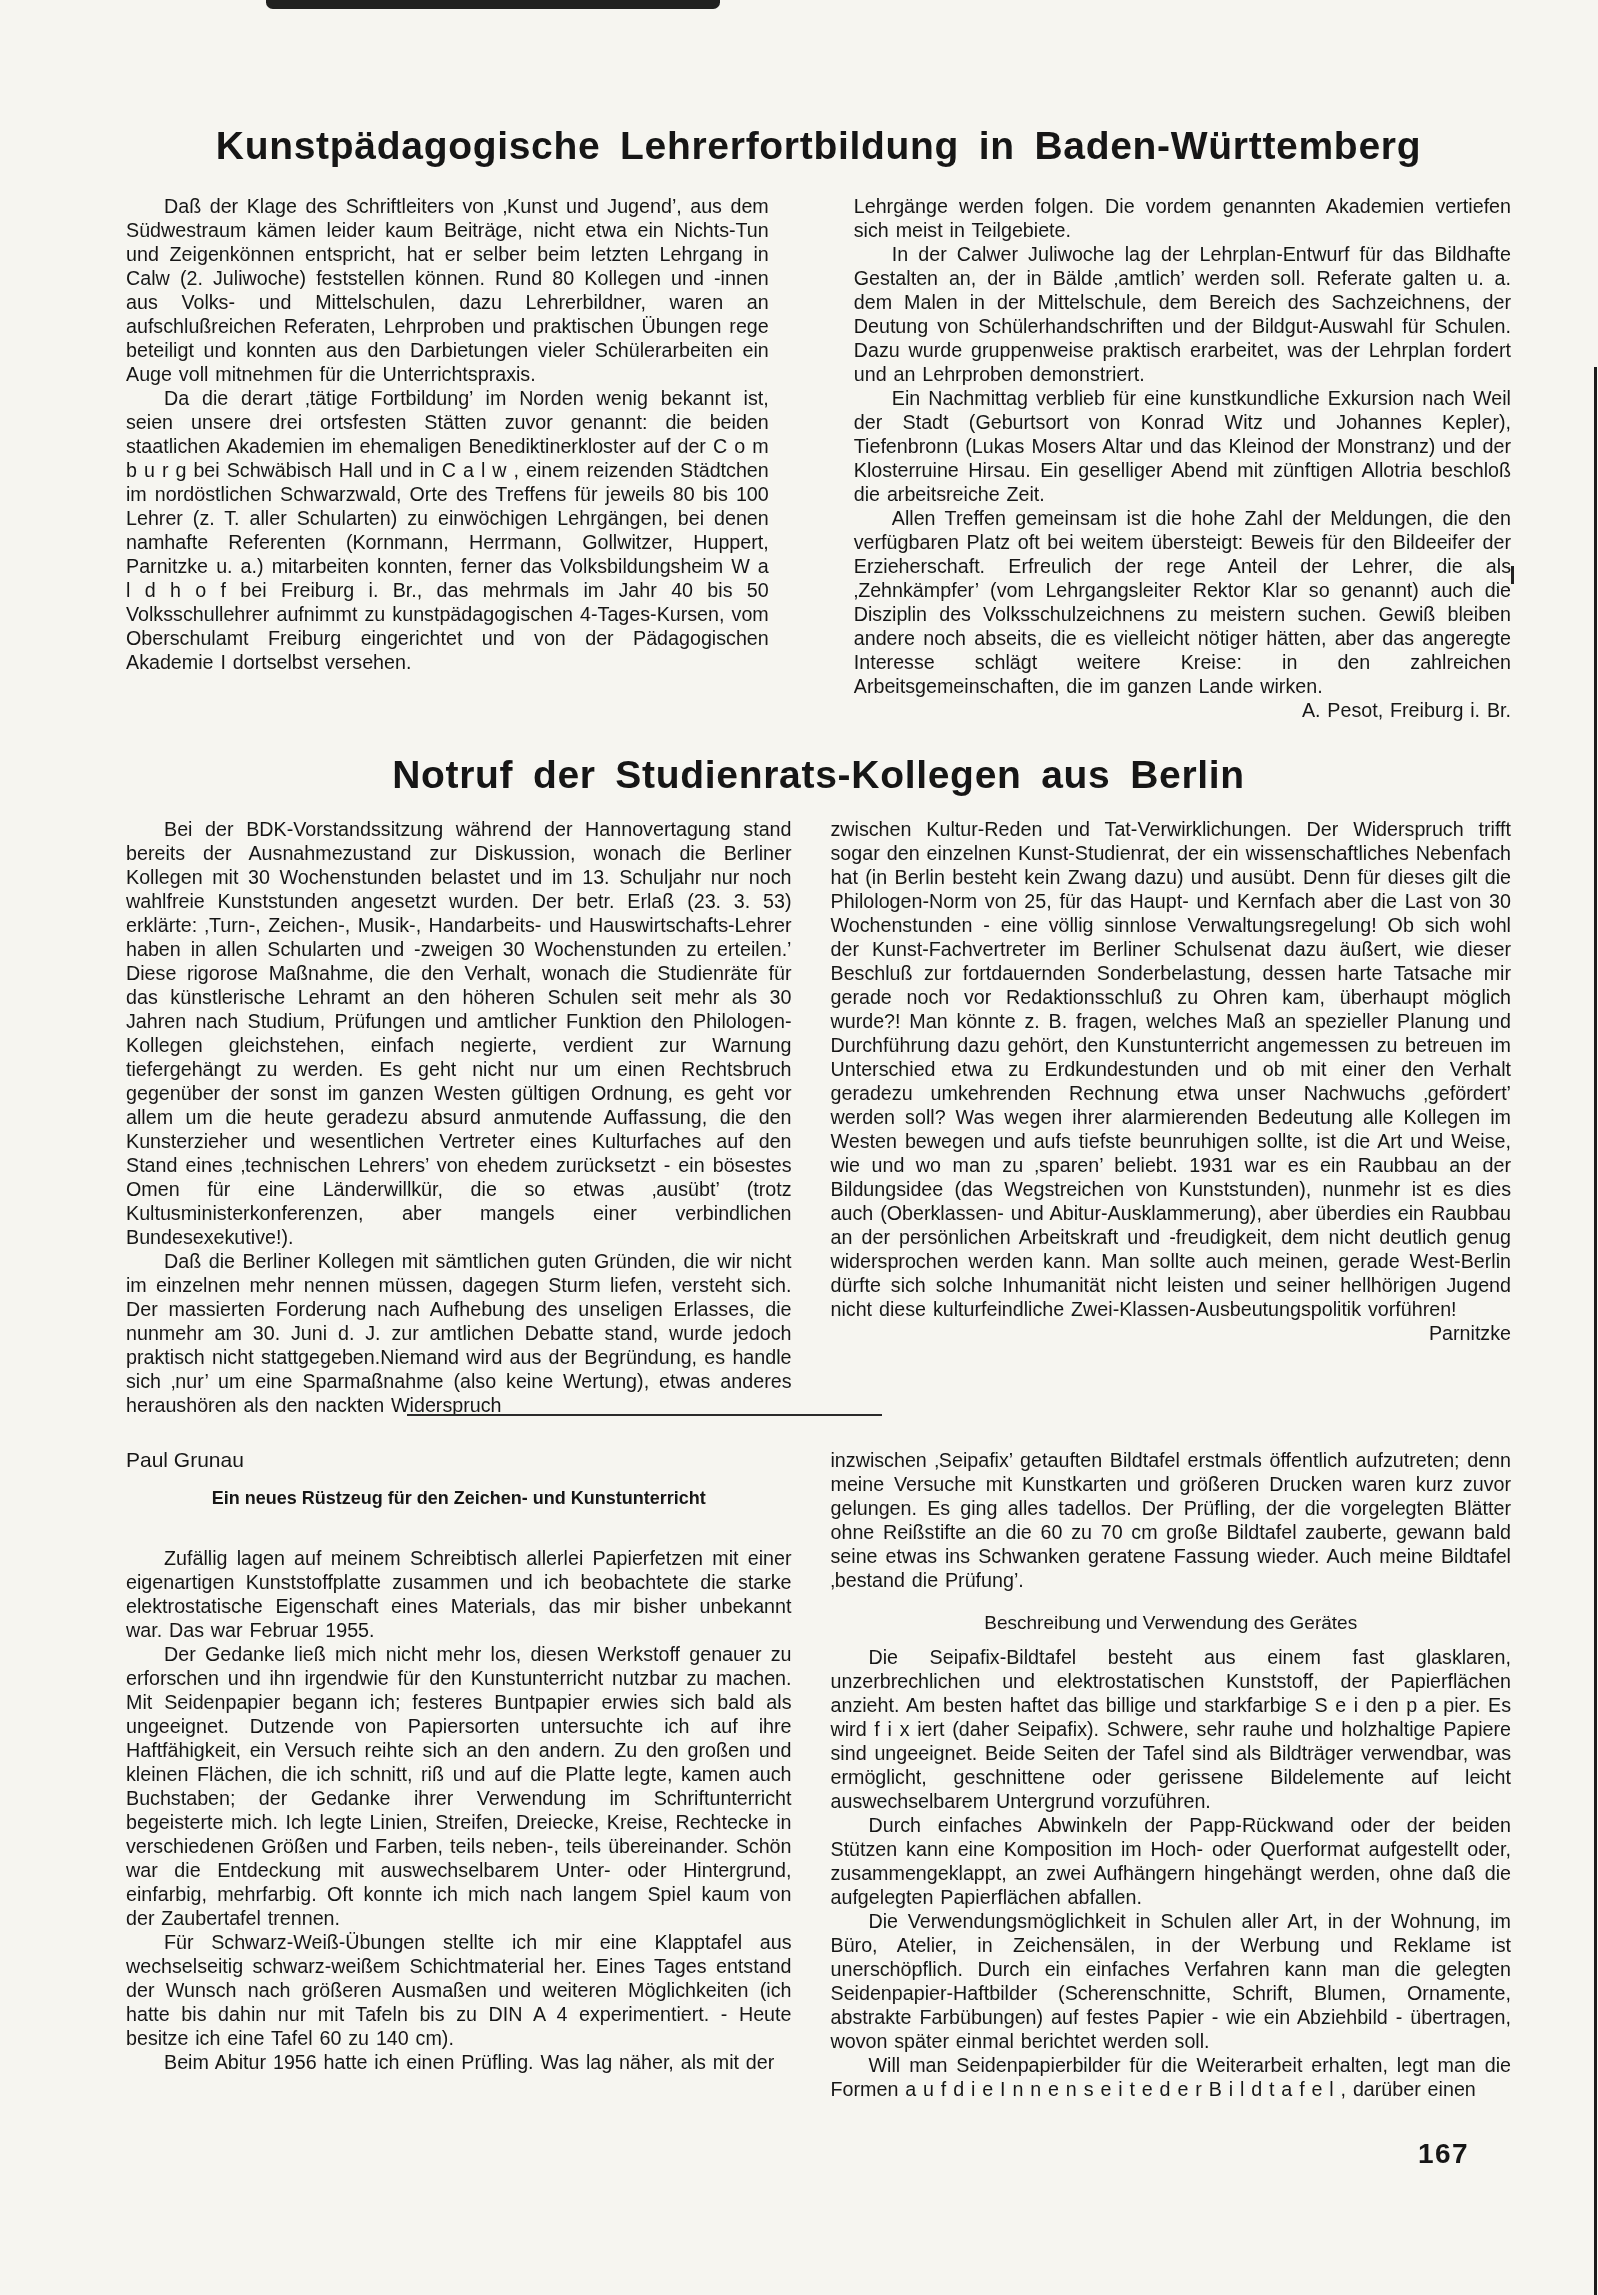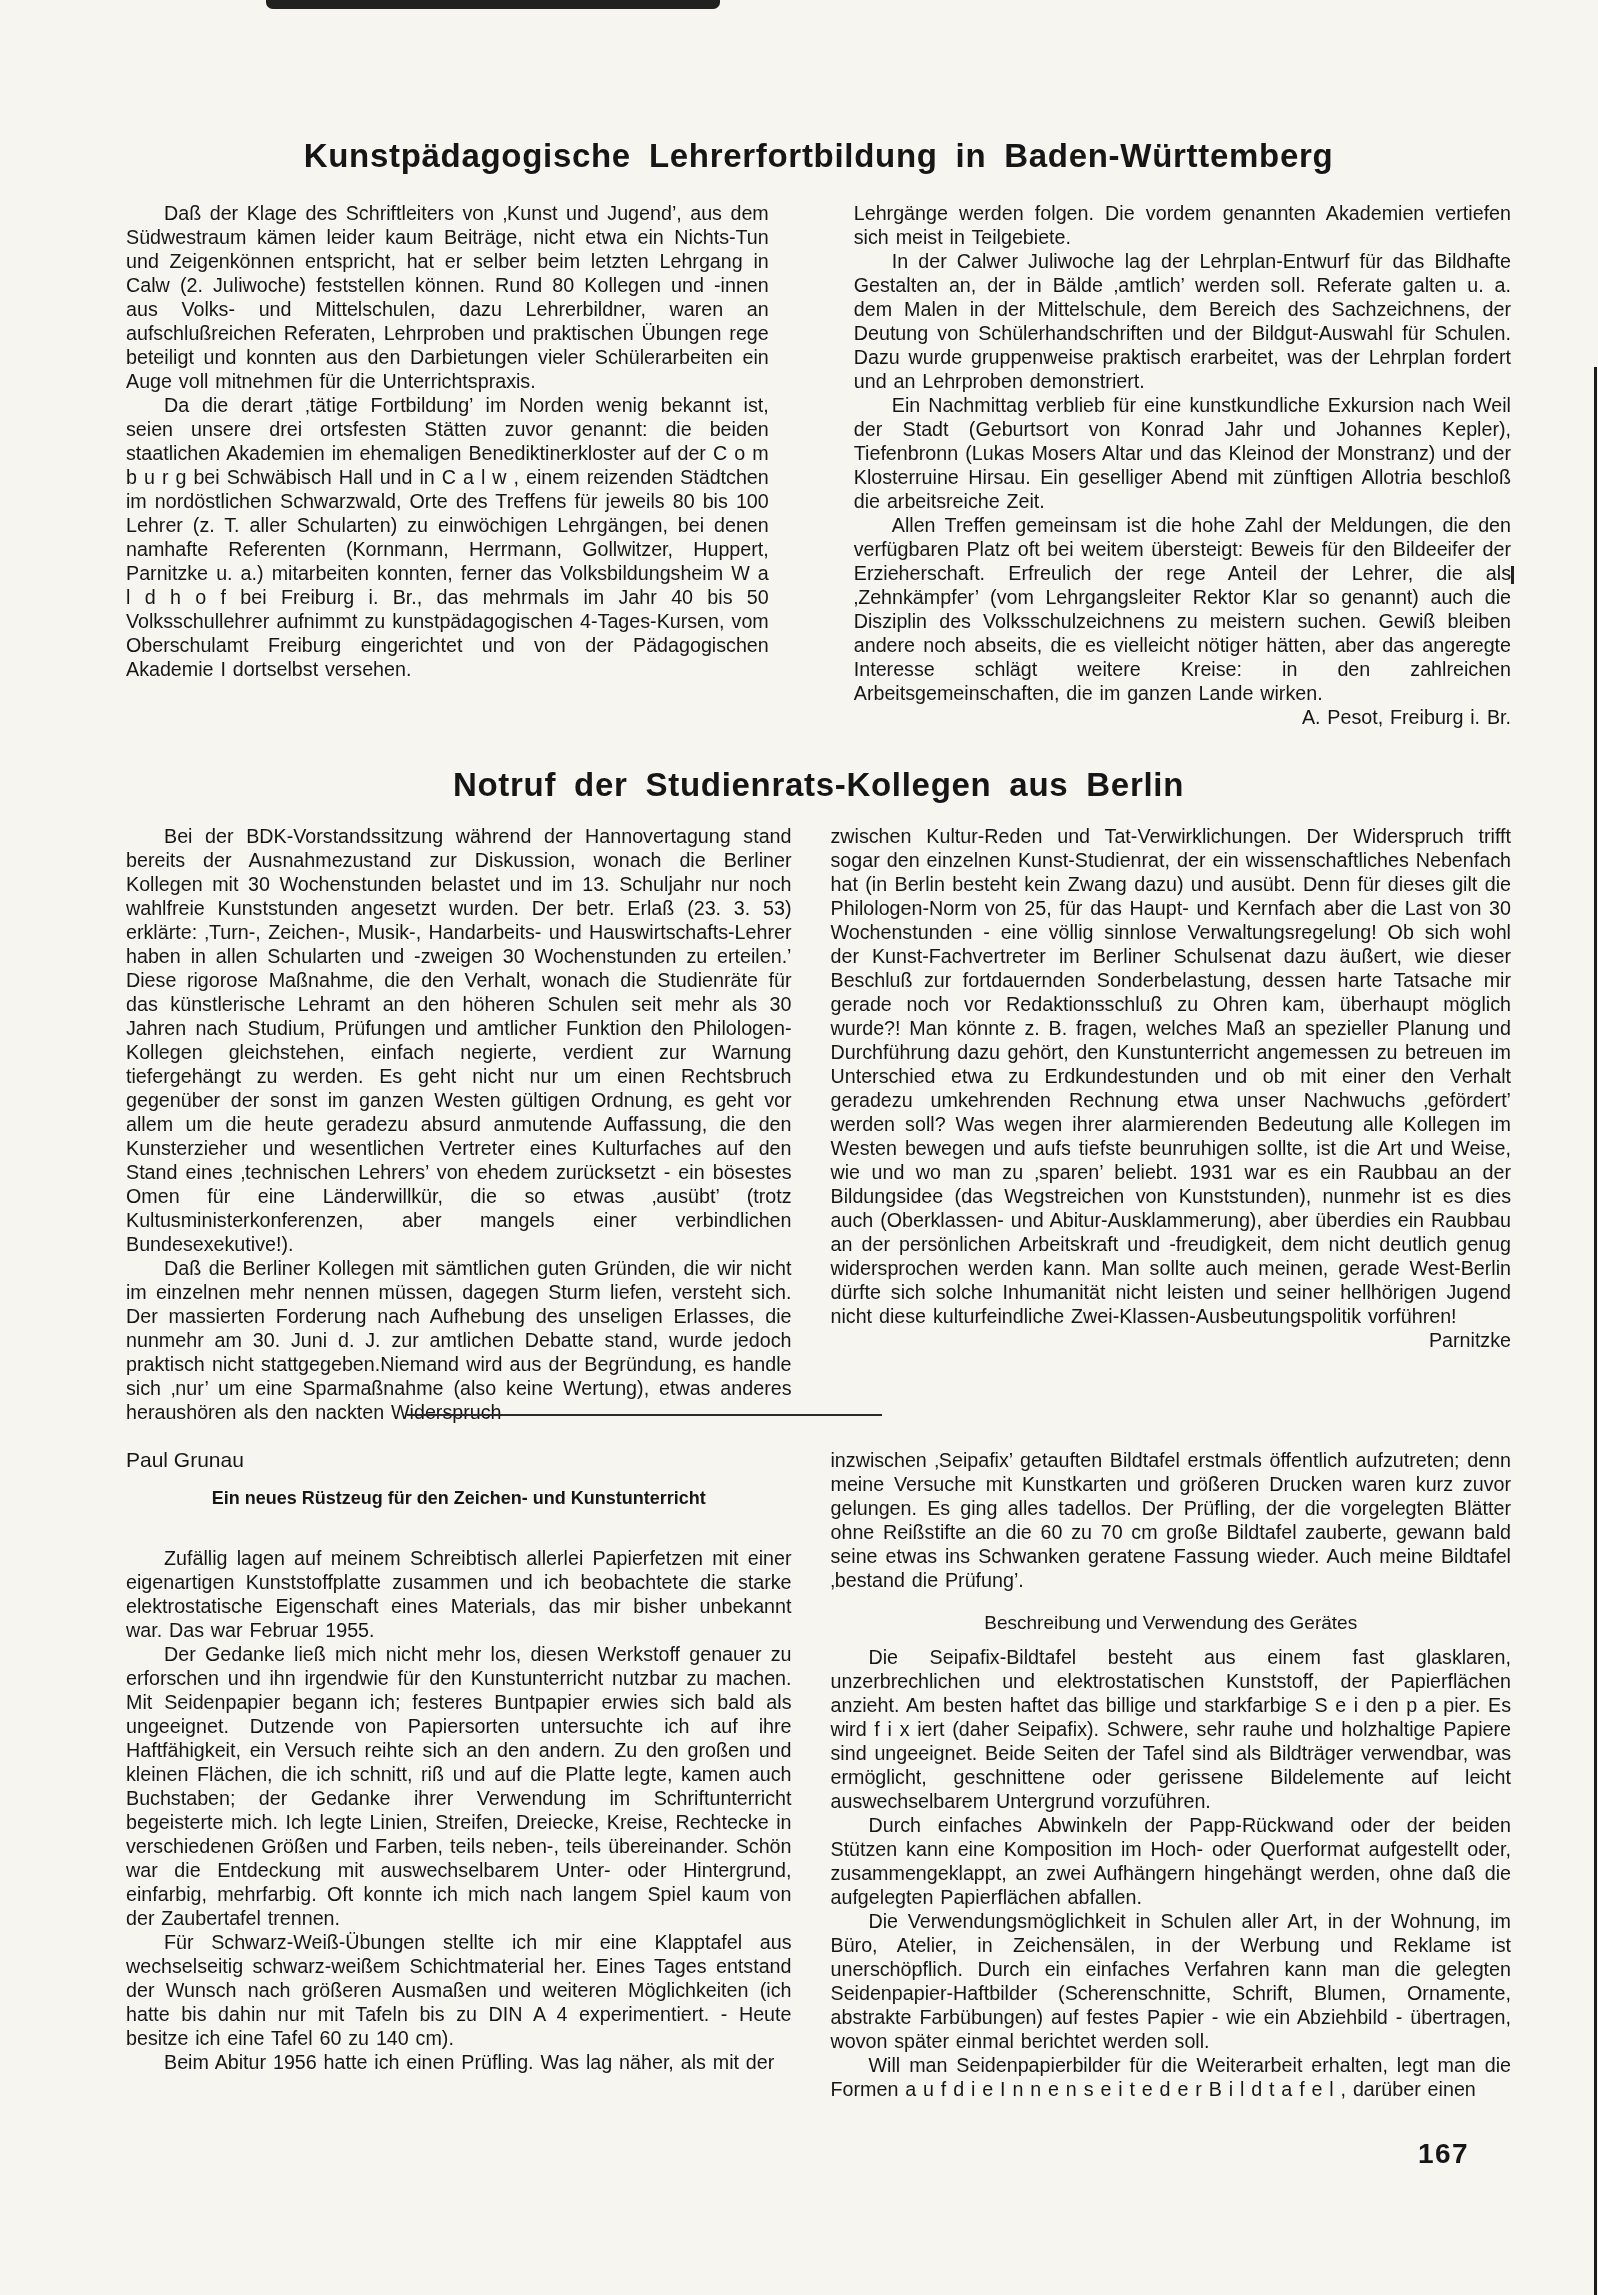--- a/index.html
+++ b/index.html
@@ -3,21 +3,21 @@
 <meta charset="utf-8">
 <style>
   html,body { margin:0; padding:0; background:#f6f5f0; }
   .page {
     position:relative; width:1598px; height:2295px;
     background:#f6f5f0; overflow:hidden;
     font-family:"Liberation Sans", sans-serif; color:#161616;
   }
   .abs { position:absolute; }
   .main-title {
-    margin:13px; text-align:center; font-weight:700; font-size:33px;
+    margin:0; text-align:center; font-weight:700; font-size:39px;
     letter-spacing:0.7px; word-spacing:8.1px; line-height:1;
   }
   .cols { display:flex; }
   .col-l { width:666px; margin-right:39px; }
   .col-r { width:681px; }
   p.body {
     margin:0; font-size:19.7px; line-height:24px; text-align:justify;
     text-indent:38px; word-spacing:1.4px;
   }
   p.body.cont { text-indent:0; }
@@ -50,21 +50,21 @@
   <section id="art1" class="abs">
     <h1 class="main-title">Kunstpädagogische Lehrerfortbildung in Baden-Württemberg</h1>
     <div class="cols">
       <div class="col-l">
         <p class="body">Daß der Klage des Schriftleiters von ‚Kunst und Jugend’, aus dem Südwestraum kämen leider kaum Beiträge, nicht etwa ein Nichts-Tun und Zeigenkönnen entspricht, hat er selber beim letzten Lehrgang in Calw (2. Juliwoche) feststellen können. Rund 80 Kollegen und -innen aus Volks- und Mittelschulen, dazu Lehrerbildner, waren an aufschlußreichen Referaten, Lehrproben und praktischen Übungen rege beteiligt und konnten aus den Darbietungen vieler Schülerarbeiten ein Auge voll mitnehmen für die Unterrichtspraxis.</p>
         <p class="body">Da die derart ‚tätige Fortbildung’ im Norden wenig bekannt ist, seien unsere drei ortsfesten Stätten zuvor genannt: die beiden staatlichen Akademien im ehemaligen Benediktinerkloster auf der C o m b u r g bei Schwäbisch Hall und in C a l w , einem reizenden Städtchen im nordöstlichen Schwarzwald, Orte des Treffens für jeweils 80 bis 100 Lehrer (z. T. aller Schularten) zu einwöchigen Lehrgängen, bei denen namhafte Referenten (Kornmann, Herrmann, Gollwitzer, Huppert, Parnitzke u. a.) mitarbeiten konnten, ferner das Volksbildungsheim W a l d h o f bei Freiburg i. Br., das mehrmals im Jahr 40 bis 50 Volksschullehrer aufnimmt zu kunstpädagogischen 4-Tages-Kursen, vom Oberschulamt Freiburg eingerichtet und von der Pädagogischen Akademie I dortselbst versehen.</p>
       </div>
       <div class="col-r">
         <p class="body cont">Lehrgänge werden folgen. Die vordem genannten Akademien vertiefen sich meist in Teilgebiete.</p>
         <p class="body">In der Calwer Juliwoche lag der Lehrplan-Entwurf für das Bildhafte Gestalten an, der in Bälde ‚amtlich’ werden soll. Referate galten u. a. dem Malen in der Mittelschule, dem Bereich des Sachzeichnens, der Deutung von Schülerhandschriften und der Bildgut-Auswahl für Schulen. Dazu wurde gruppenweise praktisch erarbeitet, was der Lehrplan fordert und an Lehrproben demonstriert.</p>
-        <p class="body">Ein Nachmittag verblieb für eine kunstkundliche Exkursion nach Weil der Stadt (Geburtsort von Konrad Jahr und Johannes Kepler), Tiefenbronn (Lukas Mosers Altar und das Kleinod der Monstranz) und der Klosterruine Hirsau. Ein geselliger Abend mit zünftigen Allotria beschloß die arbeitsreiche Zeit.</p>
+        <p class="body">Ein Nachmittag verblieb für eine kunstkundliche Exkursion nach Weil der Stadt (Geburtsort von Konrad Witz und Johannes Kepler), Tiefenbronn (Lukas Mosers Altar und das Kleinod der Monstranz) und der Klosterruine Hirsau. Ein geselliger Abend mit zünftigen Allotria beschloß die arbeitsreiche Zeit.</p>
         <p class="body"><span>Allen Treffen gemeinsam ist die hohe Zahl der Meldungen, die den verfügbaren Platz oft bei weitem übersteigt: Beweis für den Bildeeifer der Erzieherschaft. Erfreulich der rege Anteil der Lehrer, die als ‚Zehnkämpfer’ (vom Lehrgangsleiter Rektor Klar so genannt) auch die Disziplin des Volksschulzeichnens zu meistern suchen. Gewiß bleiben andere noch abseits, die es vielleicht nötiger hätten, aber das angeregte Interesse schlägt weitere Kreise: in den zahlreichen Arbeitsgemeinschaften, die im ganzen Lande wirken.</span><span class="sig">A. Pesot, Freiburg i. Br.</span></p>
       </div>
     </div>
   </section>
 
   <section id="art2" class="abs">
     <h1 class="main-title">Notruf der Studienrats-Kollegen aus Berlin</h1>
     <div class="cols">
       <div class="col-l">
         <p class="body">Bei der BDK-Vorstandssitzung während der Hannovertagung stand bereits der Ausnahmezustand zur Diskussion, wonach die Berliner Kollegen mit 30 Wochenstunden belastet und im 13. Schuljahr nur noch wahlfreie Kunststunden angesetzt wurden. Der betr. Erlaß (23. 3. 53) erklärte: ‚Turn-, Zeichen-, Musik-, Handarbeits- und Hauswirtschafts-Lehrer haben in allen Schularten und -zweigen 30 Wochenstunden zu erteilen.’ Diese rigorose Maßnahme, die den Verhalt, wonach die Studienräte für das künstlerische Lehramt an den höheren Schulen seit mehr als 30 Jahren nach Studium, Prüfungen und amtlicher Funktion den Philologen-Kollegen gleichstehen, einfach negierte, verdient zur Warnung tiefergehängt zu werden. Es geht nicht nur um einen Rechtsbruch gegenüber der sonst im ganzen Westen gültigen Ordnung, es geht vor allem um die heute geradezu absurd anmutende Auffassung, die den Kunsterzieher und wesentlichen Vertreter eines Kulturfaches auf den Stand eines ‚technischen Lehrers’ von ehedem zurücksetzt - ein bösestes Omen für eine Länderwillkür, die so etwas ‚ausübt’ (trotz Kultusministerkonferenzen, aber mangels einer verbindlichen Bundesexekutive!).</p>

